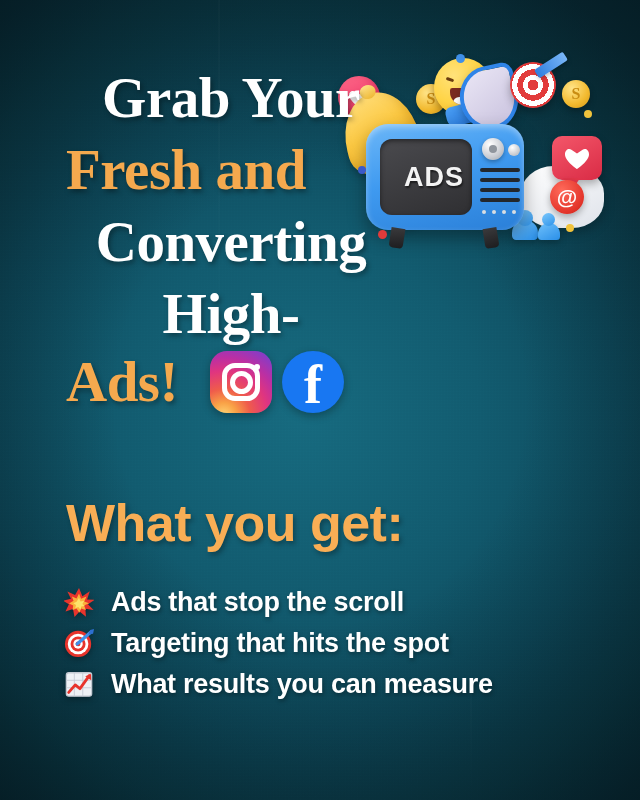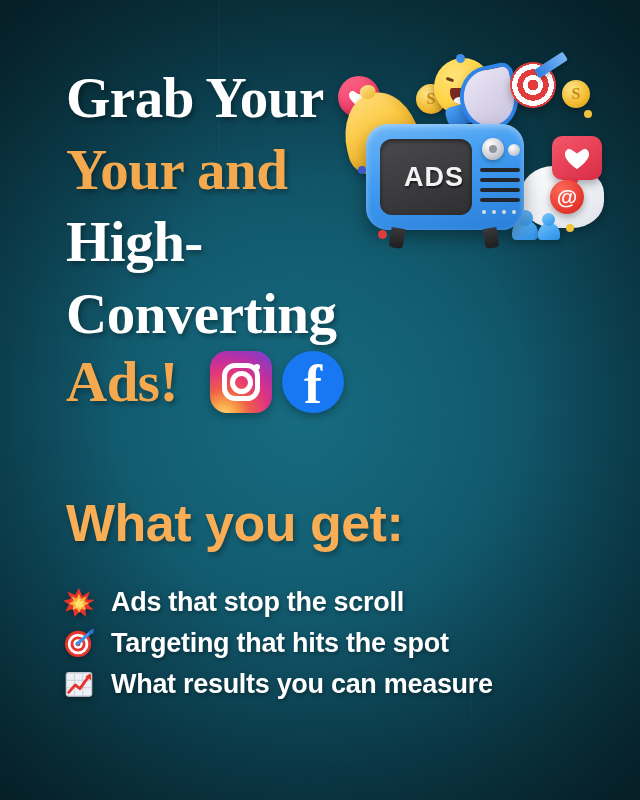--- a/index.html
+++ b/index.html
@@ -50,21 +50,21 @@
   }
   .hl-line {
     font-family: "Liberation Serif", "DejaVu Serif", serif;
     font-weight: bold;
     font-size: 57px;
     line-height: 72px;
     letter-spacing: -0.5px;
     white-space: nowrap;
     text-shadow: 2px 3px 5px rgba(0,0,0,.35);
   }
-  .hl-white { color: #ffffff; }
+  .hl-white { color: #ffffff; text-align: center; }
   .hl-orange { color: #f5a94e; }
 
   .ads-row {
     display: flex;
     align-items: center;
     gap: 26px;
   }
   .ads-row .hl-line { line-height: 64px; }
 
   
@@ -429,23 +429,23 @@
 
     <span class="ill-el tiny" style="left:118px;top:6px;width:9px;height:9px;background:#3f8fe8;"></span>
     <span class="ill-el tiny" style="left:20px;top:118px;width:8px;height:8px;background:#3b59c9;"></span>
     <span class="ill-el tiny" style="left:246px;top:62px;width:8px;height:8px;background:#f1c33c;"></span>
     <span class="ill-el tiny" style="left:40px;top:182px;width:9px;height:9px;background:#e03b3b;"></span>
     <span class="ill-el tiny" style="left:228px;top:176px;width:8px;height:8px;background:#f1c33c;"></span>
   </div>
 
   <div class="headline">
     <div class="hl-line hl-white">Grab Your</div>
-    <div class="hl-line hl-orange">Your and</div>
+    <div class="hl-line hl-orange">Fresh and</div>
+    <div class="hl-line hl-white">Converting</div>
     <div class="hl-line hl-white">High-</div>
-    <div class="hl-line hl-white">Converting</div>
     <div class="ads-row">
       <div class="hl-line hl-orange">Ads!</div>
       <div class="social-icons">
         <div class="ig-icon">
           <span class="ig-sq"></span>
           <span class="ig-lens"></span>
           <span class="ig-dot"></span>
         </div>
         <div class="fb-icon">
           <span class="fb-f">f</span>

